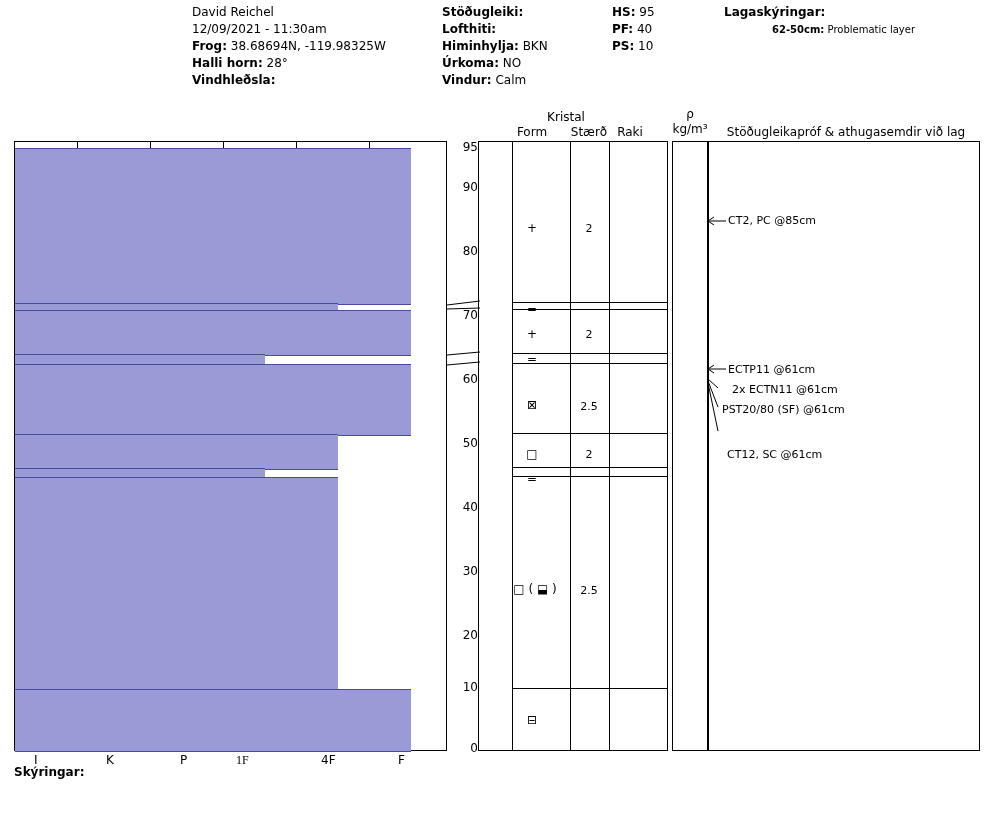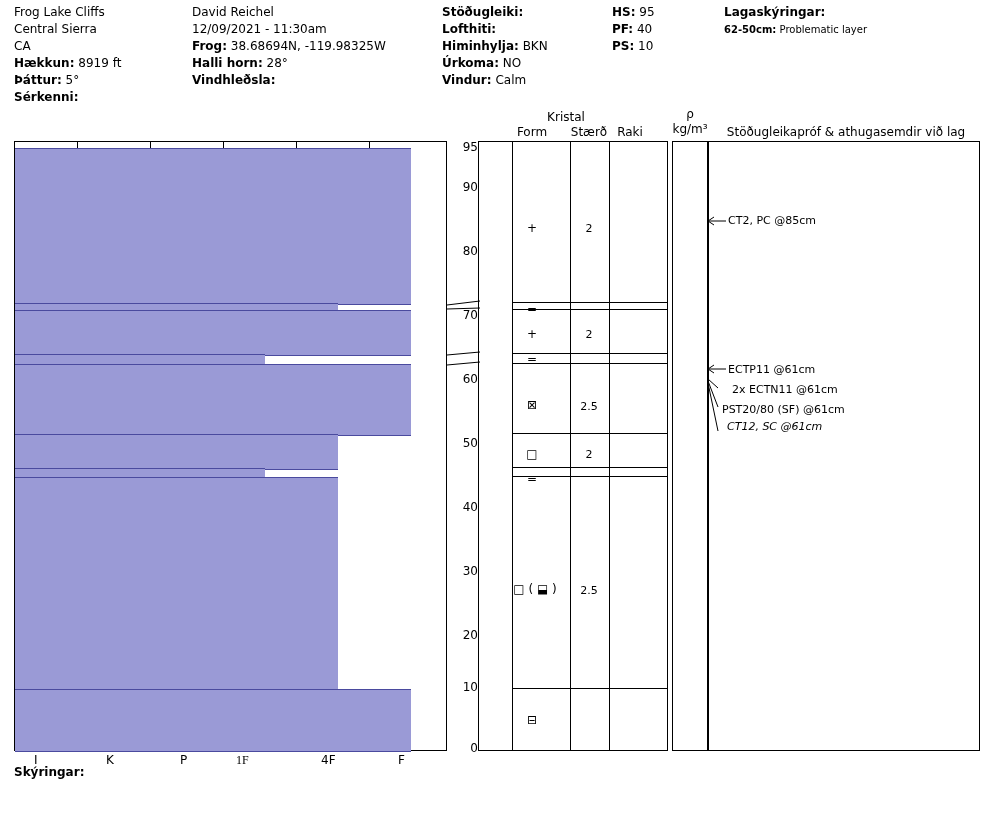--- a/index.html
+++ b/index.html
@@ -17,21 +17,21 @@
   #header{position:absolute;left:0;top:0;width:994px;height:110px;}
   .hdr-col{position:absolute;top:4px;}
   .hdr-line{height:17px;line-height:17px;white-space:nowrap;}
   .lbl{font-weight:bold;}
   #col-loc{left:14px;}
   #col-obs{left:192px;}
   #col-wx{left:442px;}
   #col-hs{left:612px;}
   #col-lag{left:724px;}
   .kv .lbl{font-weight:bold;}
-  .sm{font-size:10px;}
+  .sm{font-size:10px;margin-left:48px;}
   
   #plot-frame{position:absolute;left:14px;top:141px;width:433px;height:610px;border:1px solid #000;box-sizing:border-box;background:#fff;}
   #depth-axis{position:absolute;left:448px;top:141px;width:32px;height:610px;}
   .depth-tick{position:absolute;right:2px;font-size:12px;line-height:12px;text-align:right;width:28px;}
   
   .hbar{position:absolute;background:#9a9ad6;border-top:1px solid #4a4a9e;border-bottom:1px solid #4a4a9e;}
   .topticks{position:absolute;top:0;width:1px;height:7px;background:#000;}
   .botticks{position:absolute;bottom:0;width:1px;height:7px;background:#000;}
   
   #hardness-labels{position:absolute;left:14px;top:753px;width:440px;height:20px;}
@@ -54,37 +54,20 @@
   #logo .txt{position:absolute;left:12px;top:28px;font-size:19px;letter-spacing:3px;font-weight:bold;color:#c9a96a;opacity:.75;}
   
   #footer{position:absolute;left:14px;top:765px;font-weight:bold;font-size:12px;}
   svg{display:block;}
 </style>
 </head>
 <body>
 
 <div id="header">
 
-  <div class="hdr-col" id="col-loc">
-    <div class="hdr-line">Frog Lake Cliffs</div>
-    <div class="hdr-line">Central Sierra</div>
-    <div class="hdr-line">CA</div>
-    <div class="hdr-line kv">
-      <span class="lbl">Hækkun:</span>
-      <span>8919 ft</span>
-    </div>
-    <div class="hdr-line kv">
-      <span class="lbl">Þáttur:</span>
-      <span>5°</span>
-    </div>
-    <div class="hdr-line kv">
-      <span class="lbl">Sérkenni:</span>
-      <span></span>
-    </div>
-  </div>
 
   <div class="hdr-col" id="col-obs">
     <div class="hdr-line">David Reichel</div>
     <div class="hdr-line">12/09/2021 - 11:30am</div>
     <div class="hdr-line kv">
       <span class="lbl">Frog:</span>
       <span>38.68694N, -119.98325W</span>
     </div>
     <div class="hdr-line kv">
       <span class="lbl">Halli horn:</span>
@@ -281,15 +264,15 @@
   <path d="M30,80 L12,80 M12,80 l6,-4 M12,80 l6,4" stroke="#000" fill="none"></path>
   <path d="M30,228 L12,228 M12,228 l6,-4 M12,228 l6,4" stroke="#000" fill="none"></path>
   <path d="M22,247 L12,238" stroke="#000" fill="none"></path>
   <path d="M22,266 L12,240" stroke="#000" fill="none"></path>
   <path d="M22,290 L12,242" stroke="#000" fill="none"></path>
 </svg>
 <div class="note" style="left:728px;top:214px;">CT2, PC @85cm</div>
 <div class="note" style="left:728px;top:363px;">ECTP11 @61cm</div>
 <div class="note" style="left:732px;top:383px;">2x ECTN11 @61cm</div>
 <div class="note" style="left:722px;top:403px;">PST20/80 (SF) @61cm</div>
-<div class="note" style="left:727px;top:420px;font-style:italic;">CT12, SC @61cm</div>
+<div class="note" style="left:727px;top:448px;">CT12, SC @61cm</div>
 
 <div id="footer">Skýringar:</div>
 
 </body></html>

